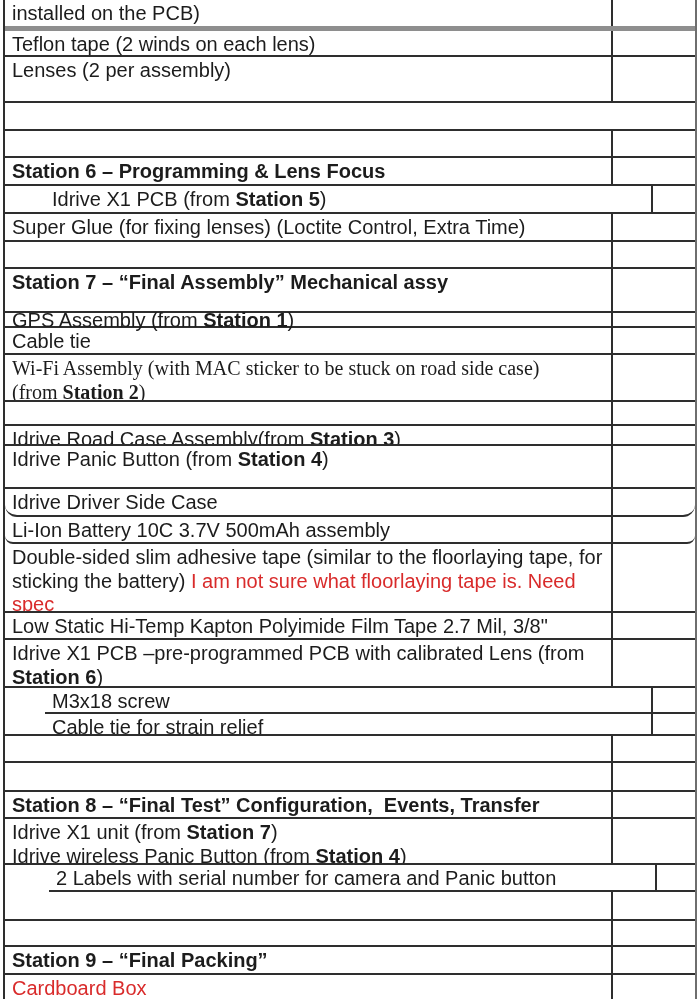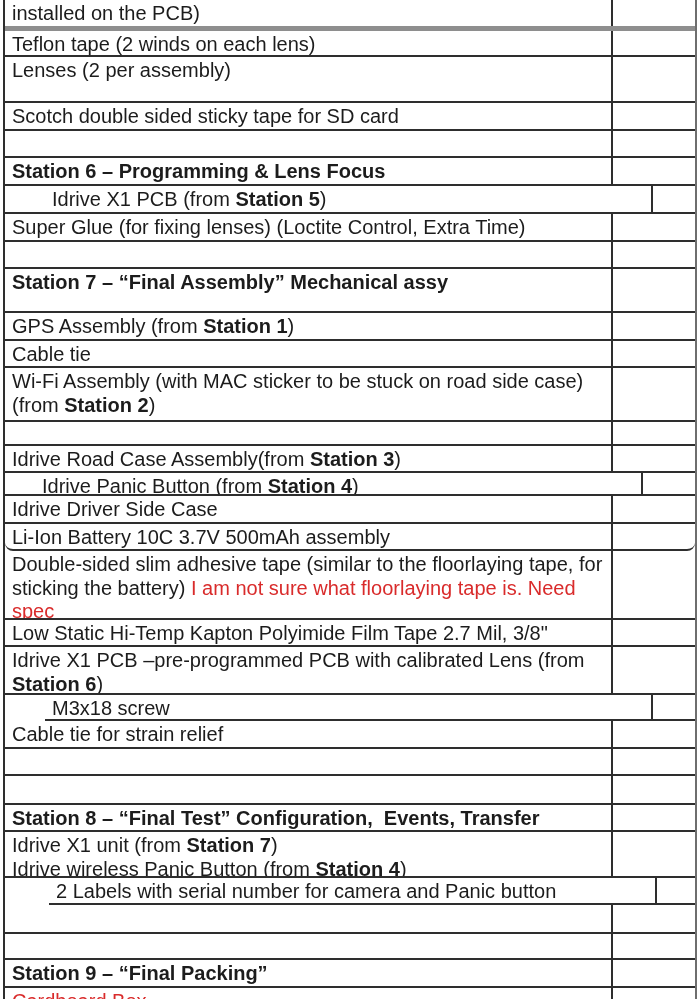--- a/index.html
+++ b/index.html
@@ -63,21 +63,20 @@
       </div>
       <div class="row" style="height: 26px; gap: 43px;">
         <div class="cell left"><span class="seg">Teflon tape (2 winds on each lens)</span></div>
         <div class="cell right"></div>
       </div>
       <div class="row" style="height: 46px;">
         <div class="cell left"><span class="seg">Lenses (2 per assembly)</span></div>
         <div class="cell right"></div>
       </div>
       <div class="row" style="height: 28px;">
-        <div class="cell left"><span class="seg">Scotch double sided sticky tape for SD card</span></div>
         <div class="cell right"></div>
       </div>
       <div class="row" style="height: 27px;">
         <div class="cell left"></div>
         <div class="cell right"></div>
       </div>
       <div class="row" style="height: 28px;">
         <div class="cell left"><span class="seg b">Station 6 – Programming &amp; Lens Focus</span></div>
         <div class="cell right"></div>
       </div>
@@ -90,46 +89,46 @@
         <div class="cell right"></div>
       </div>
       <div class="row" style="height: 27px;">
         <div class="cell left"></div>
         <div class="cell right"></div>
       </div>
       <div class="row" style="height: 44px;">
         <div class="cell left"><span class="seg b">Station 7 – “Final Assembly” Mechanical assy</span></div>
         <div class="cell right"></div>
       </div>
-      <div class="row" style="height: 28px;">
+      <div class="row" style="height: 15px; align-items: center;">
         <div class="cell left"><span class="seg">GPS Assembly (from </span><span class="seg b">Station 1</span><span class="seg">)</span></div>
         <div class="cell right"></div>
       </div>
       <div class="row" style="height: 27px;">
         <div class="cell left"><span class="seg">Cable tie</span></div>
         <div class="cell right"></div>
       </div>
-      <div class="row" style="height: 54px;">
+      <div class="row" style="height: 47px; font-family: Liberation Serif, serif;">
         <div class="cell left"><span class="seg">Wi-Fi Assembly (with MAC sticker to be stuck on road side case)
 (from </span><span class="seg b">Station 2</span><span class="seg">)</span></div>
         <div class="cell right"></div>
       </div>
       <div class="row" style="height: 24px;">
         <div class="cell left"></div>
         <div class="cell right"></div>
       </div>
-      <div class="row" style="height: 27px;">
+      <div class="row" style="height: 20px;">
         <div class="cell left"><span class="seg">Idrive Road Case Assembly(from </span><span class="seg b">Station 3</span><span class="seg">)</span></div>
         <div class="cell right"></div>
       </div>
-      <div class="row" style="height: 23px; padding-left: 30px;">
+      <div class="row" style="height: 43px;">
         <div class="cell left"><span class="seg">Idrive Panic Button (from </span><span class="seg b">Station 4</span><span class="seg">)</span></div>
         <div class="cell right"></div>
       </div>
-      <div class="row" style="height: 28px;">
+      <div class="row" style="height: 28px; border-radius: 12px;">
         <div class="cell left"><span class="seg">Idrive Driver Side Case</span></div>
         <div class="cell right"></div>
       </div>
       <div class="row" style="height: 27px; border-radius: 8px;">
         <div class="cell left"><span class="seg">Li-Ion Battery 10C 3.7V 500mAh assembly</span></div>
         <div class="cell right"></div>
       </div>
       <div class="row" style="height: 69px;">
         <div class="cell left"><span class="seg">Double-sided slim adhesive tape (similar to the floorlaying tape, for
 sticking the battery) </span><span class="seg r">I am not sure what floorlaying tape is. Need
@@ -142,21 +141,21 @@
       </div>
       <div class="row" style="height: 48px;">
         <div class="cell left"><span class="seg">Idrive X1 PCB –pre-programmed PCB with calibrated Lens (from
 </span><span class="seg b">Station 6</span><span class="seg">)</span></div>
         <div class="cell right"></div>
       </div>
       <div class="row" style="height: 26px; margin-left: 40px;">
         <div class="cell left"><span class="seg">M3x18 screw</span></div>
         <div class="cell right"></div>
       </div>
-      <div class="row" style="height: 28px;">
+      <div class="row" style="height: 22px; padding-left: 40px;">
         <div class="cell left"><span class="seg">Cable tie for strain relief</span></div>
         <div class="cell right"></div>
       </div>
       <div class="row" style="height: 27px;">
         <div class="cell left"></div>
         <div class="cell right"></div>
       </div>
       <div class="row" style="height: 29px;">
         <div class="cell left"></div>
         <div class="cell right"></div>

